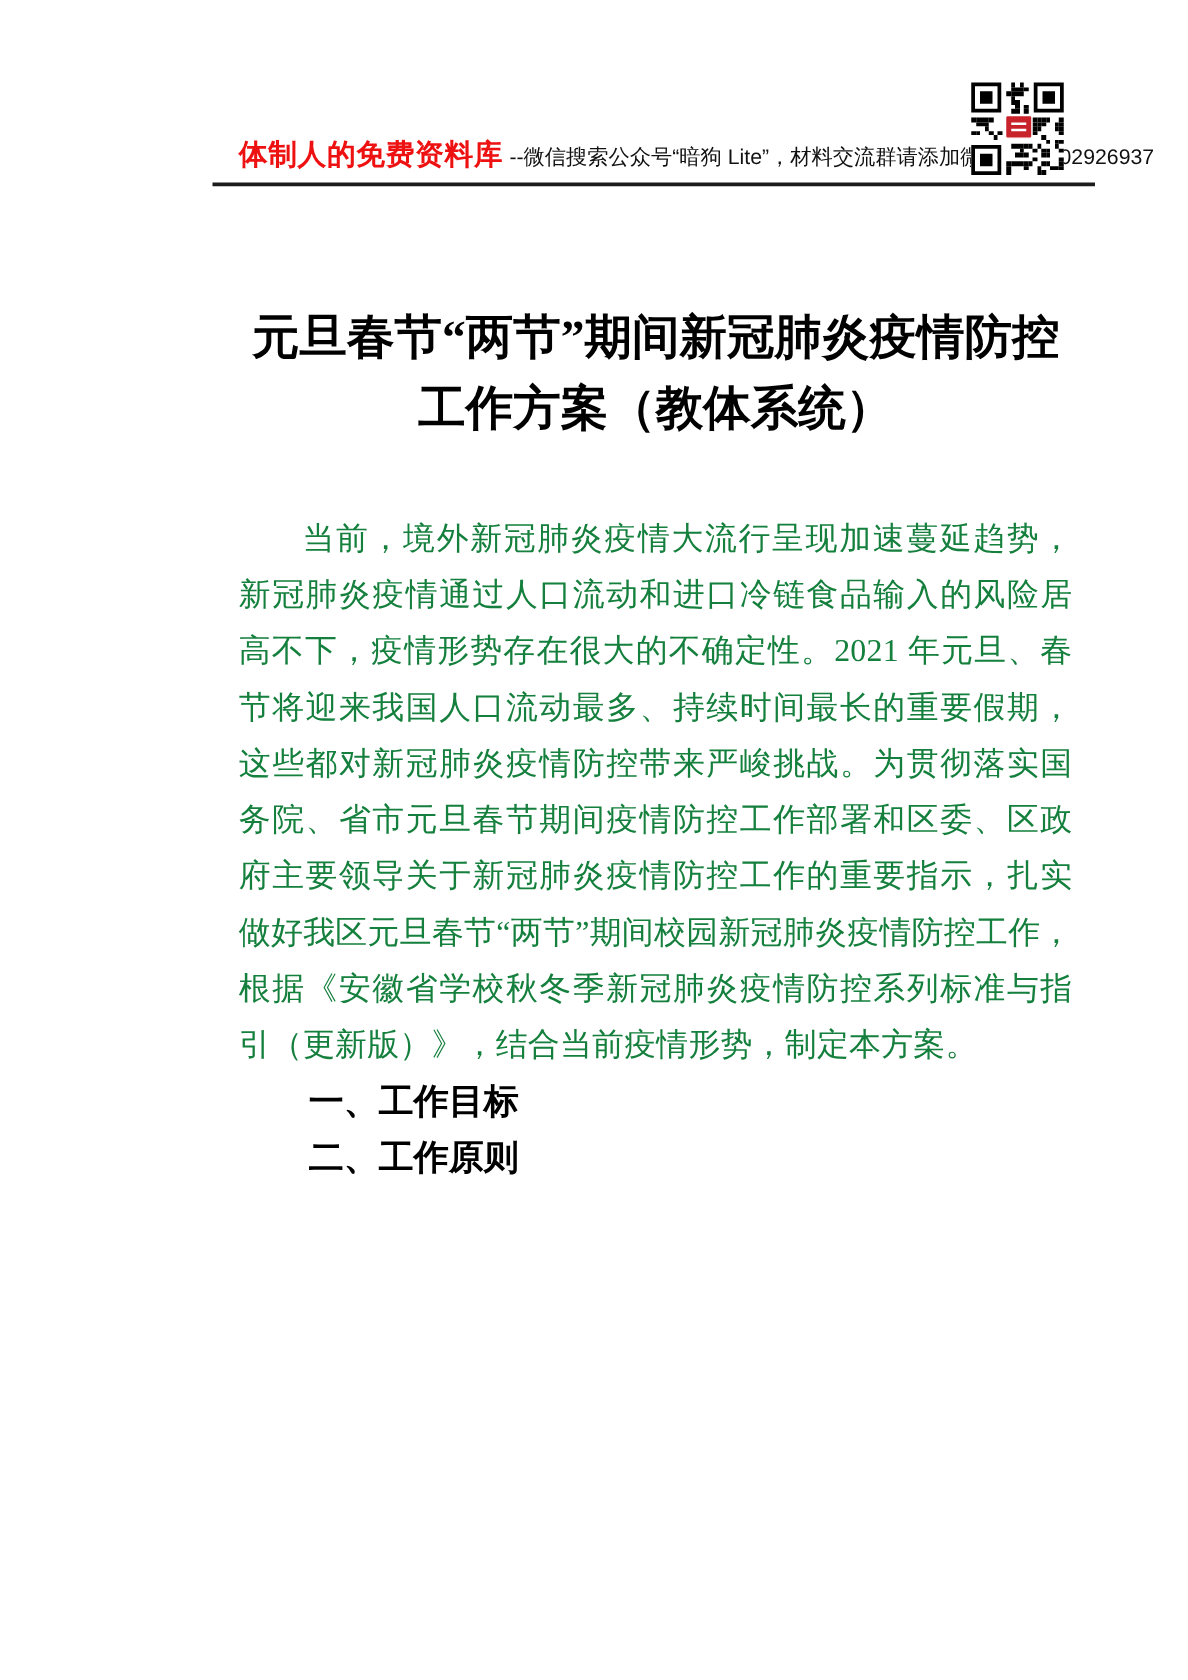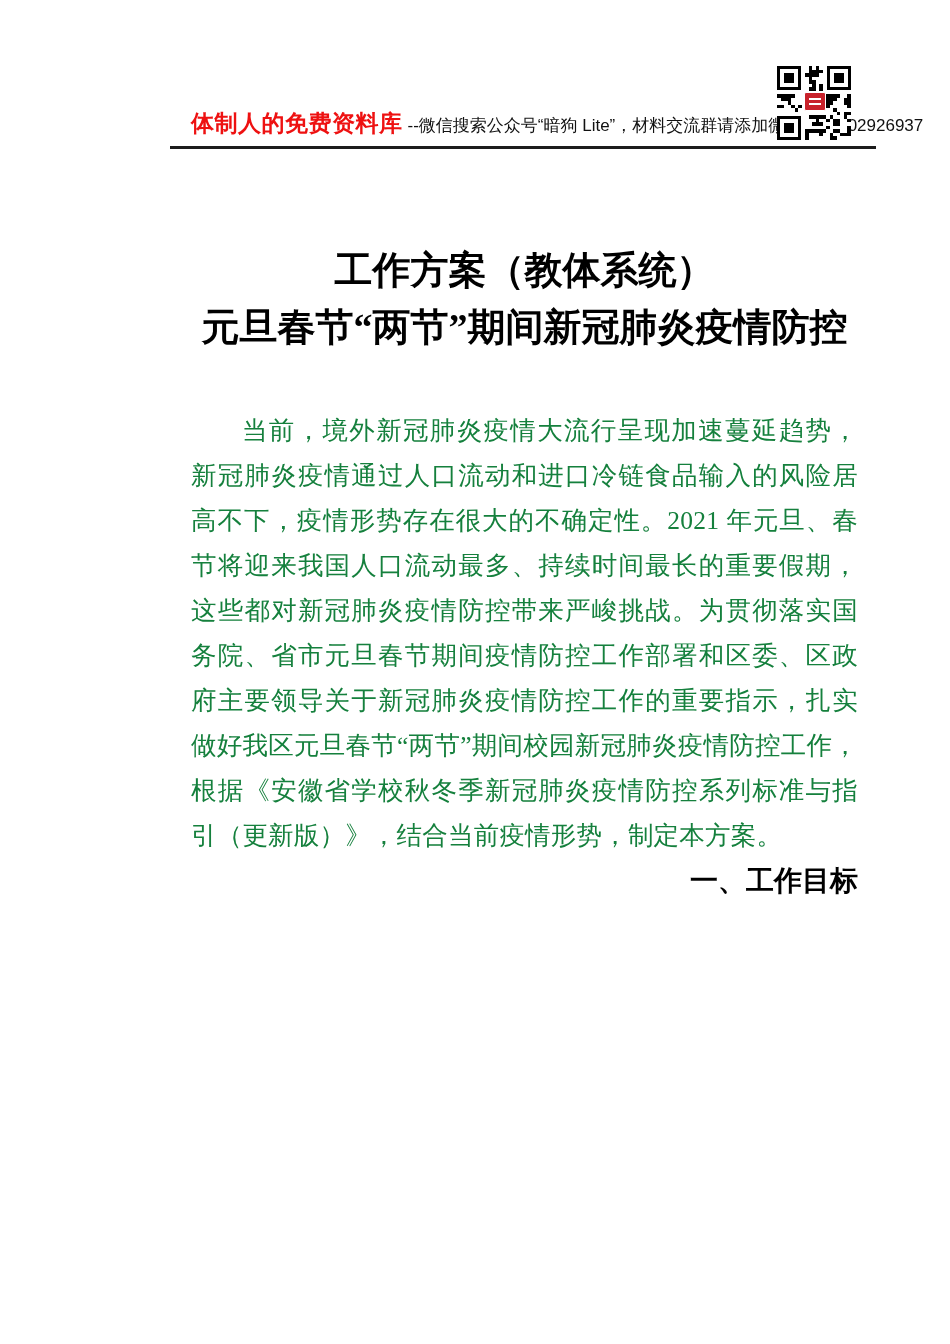--- a/index.html
+++ b/index.html
@@ -124,21 +124,20 @@
     color: #15803d;
   }
   .section-heading {
     margin: 0;
     font-family: "Liberation Sans", sans-serif;
     font-weight: bold;
     font-size: 28px;
     line-height: 45px;
     text-indent: 2em;
     color: #000000;
-    text-align: right;
   }
 </style>
 </head>
 <body>
 
 <div class="page">
 
   <div class="header-row">
     <span class="brand">体制人的免费资料库</span>
     <span class="tagline">--微信搜索公众号“暗狗 Lite”，材料交流群请添加微信：15202926937</span>
@@ -591,24 +590,25 @@
     <div class="finder tl"></div>
     <div class="finder tr"></div>
     <div class="finder bl"></div>
     <div class="qr-logo"></div>
   </div>
 
   <div class="header-rule"></div>
 
   <div class="content">
     <h1 class="doc-title">
+      <span class="tl">元旦春节“两节”期间新冠肺炎疫情防控</span>
       <span class="tl">工作方案（教体系统）</span>
-      <span class="tl">元旦春节“两节”期间新冠肺炎疫情防控</span>
     </h1>
 
     <p class="body-para">当前，境外新冠肺炎疫情大流行呈现加速蔓延趋势，新冠肺炎疫情通过人口流动和进口冷链食品输入的风险居高不下，疫情形势存在很大的不确定性。2021 年元旦、春节将迎来我国人口流动最多、持续时间最长的重要假期，这些都对新冠肺炎疫情防控带来严峻挑战。为贯彻落实国务院、省市元旦春节期间疫情防控工作部署和区委、区政府主要领导关于新冠肺炎疫情防控工作的重要指示，扎实做好我区元旦春节“两节”期间校园新冠肺炎疫情防控工作，根据《安徽省学校秋冬季新冠肺炎疫情防控系列标准与指引（更新版）》，结合当前疫情形势，制定本方案。</p>
 
     <h2 class="section-heading">一、工作目标</h2>
 
 
+    <h2 class="section-heading">二、工作原则</h2>
   </div>
 
 </div>
 
 </body></html>

